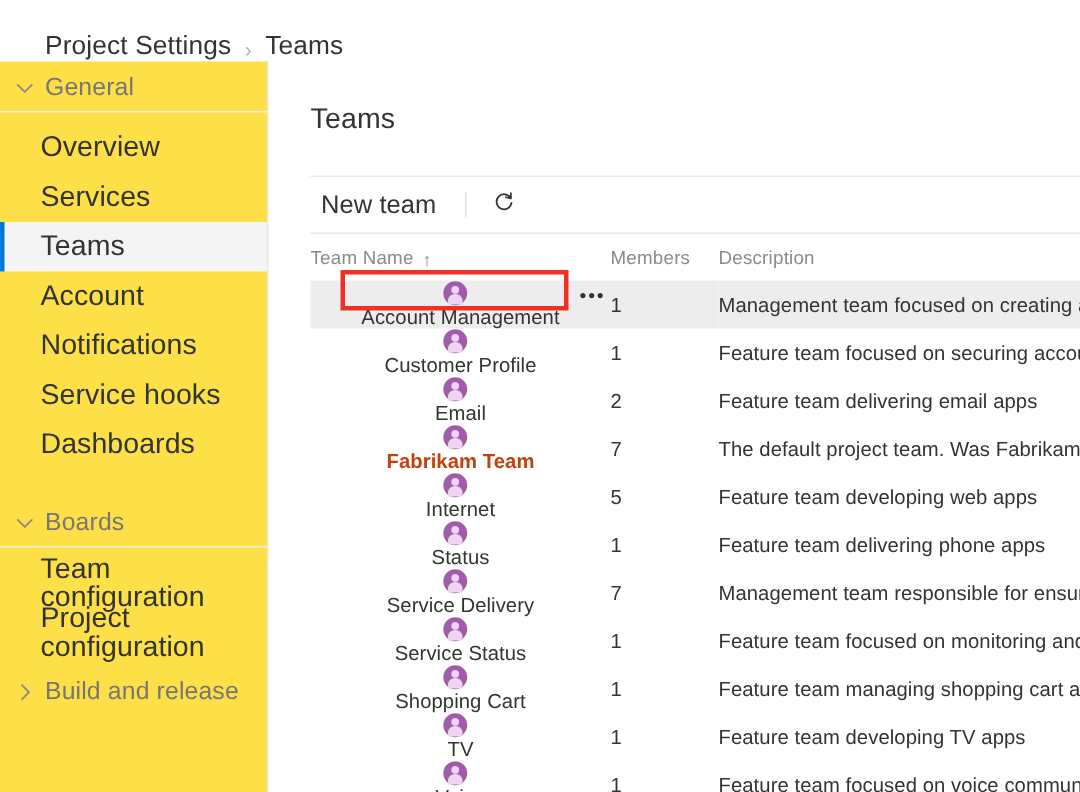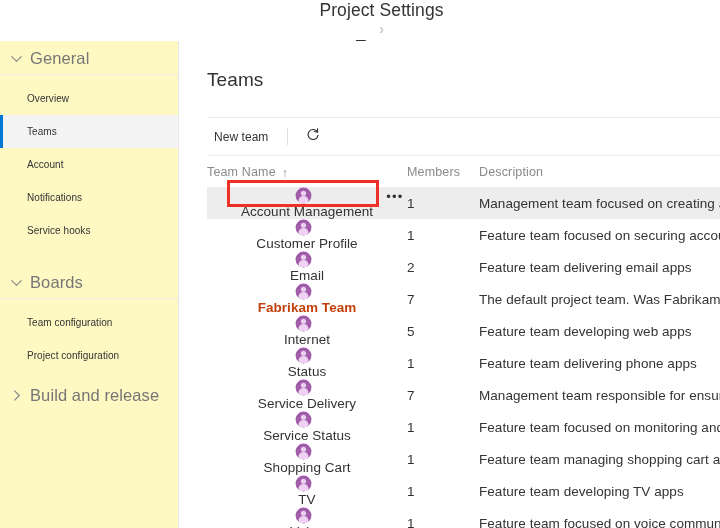--- a/index.html
+++ b/index.html
@@ -13,24 +13,23 @@
     background: #ffffff;
     font-family: "Liberation Sans", sans-serif;
     color: #333333;
     -webkit-font-smoothing: antialiased;
   }
 
   
   #breadcrumb {
     height: 41px;
     display: flex;
-    align-items: center;
-    padding-left: 43px;
+    align-items: flex-end;
+    padding-left: 30px;
     box-sizing: border-box;
-    flex-direction: column;
   }
   .crumb {
     font-size: 17.5px;
     color: #333333;
     letter-spacing: 0.1px;
     white-space: nowrap;
   }
   .crumb-sep {
     font-size: 14px;
     color: #b3b3b3;
@@ -44,21 +43,21 @@
     height: 487px;
     align-items: stretch;
   }
 
   
   #sidebar {
     width: 179px;
     min-width: 179px;
     border-right: 1px solid #e6e6e6;
     box-sizing: border-box;
-    background: #fef9c3;
+    background: #fde047;
     position: relative;
     overflow: hidden;
   }
   .nav-group-header {
     height: 33px;
     display: flex;
     align-items: center;
     padding-left: 9px;
     border-bottom: 1px solid #ededed;
     box-sizing: border-box;
@@ -82,21 +81,21 @@
   .chev svg { display: block; }
 
   .nav-item {
     height: 33px;
     display: flex;
     align-items: center;
     padding-left: 27px;
     box-sizing: border-box;
     position: relative;
     cursor: pointer;
-    font-size: 10px;
+    font-size: 19px;
     color: #333333;
   }
   .nav-item .nav-label {
     letter-spacing: 0.05px;
     line-height: 1;
   }
   .nav-item.selected {
     background: #f4f4f4;
   }
   .nav-item.selected::before {
@@ -134,21 +133,21 @@
   #toolbar {
     height: 39px;
     border-top: 1px solid #eaeaea;
     border-bottom: 1px solid #eaeaea;
     display: flex;
     align-items: center;
     box-sizing: border-box;
     margin-right: 0;
   }
   #new-team-btn {
-    font-size: 12px;
+    font-size: 17px;
     color: #333333;
     background: transparent;
     border: none;
     padding: 5px 8px 5px 7px;
     cursor: pointer;
     font-family: inherit;
     letter-spacing: 0.05px;
   }
   .toolbar-div {
     width: 1px;
@@ -288,31 +287,37 @@
           <path d="M3 6 L8 11 L13 6" fill="none" stroke="#8a8a8a" stroke-width="1.3" stroke-linecap="round" stroke-linejoin="round"></path>
         </svg>
       </span>
       <span class="nav-group-title">General</span>
     </div>
     <div class="nav-spacer-sm"></div>
 
     <div class="nav-item">
       <span class="nav-label">Overview</span>
     </div>
+    <div class="nav-item">
+      <span class="nav-label">Services</span>
+    </div>
     <div class="nav-item selected" style="background: rgb(244, 244, 244);">
       <span class="nav-label">Teams</span>
     </div>
     <div class="nav-item">
       <span class="nav-label">Account</span>
     </div>
     <div class="nav-item">
       <span class="nav-label">Notifications</span>
     </div>
     <div class="nav-item">
       <span class="nav-label">Service hooks</span>
+    </div>
+    <div class="nav-item">
+      <span class="nav-label">Dashboards</span>
     </div>
 
     <div class="nav-group-header" style="margin-top:19px;">
       <span class="chev">
         <svg width="15" height="15" viewBox="0 0 16 16" aria-hidden="true">
           <path d="M3 6 L8 11 L13 6" fill="none" stroke="#8a8a8a" stroke-width="1.3" stroke-linecap="round" stroke-linejoin="round"></path>
         </svg>
       </span>
       <span class="nav-group-title">Boards</span>
     </div>

